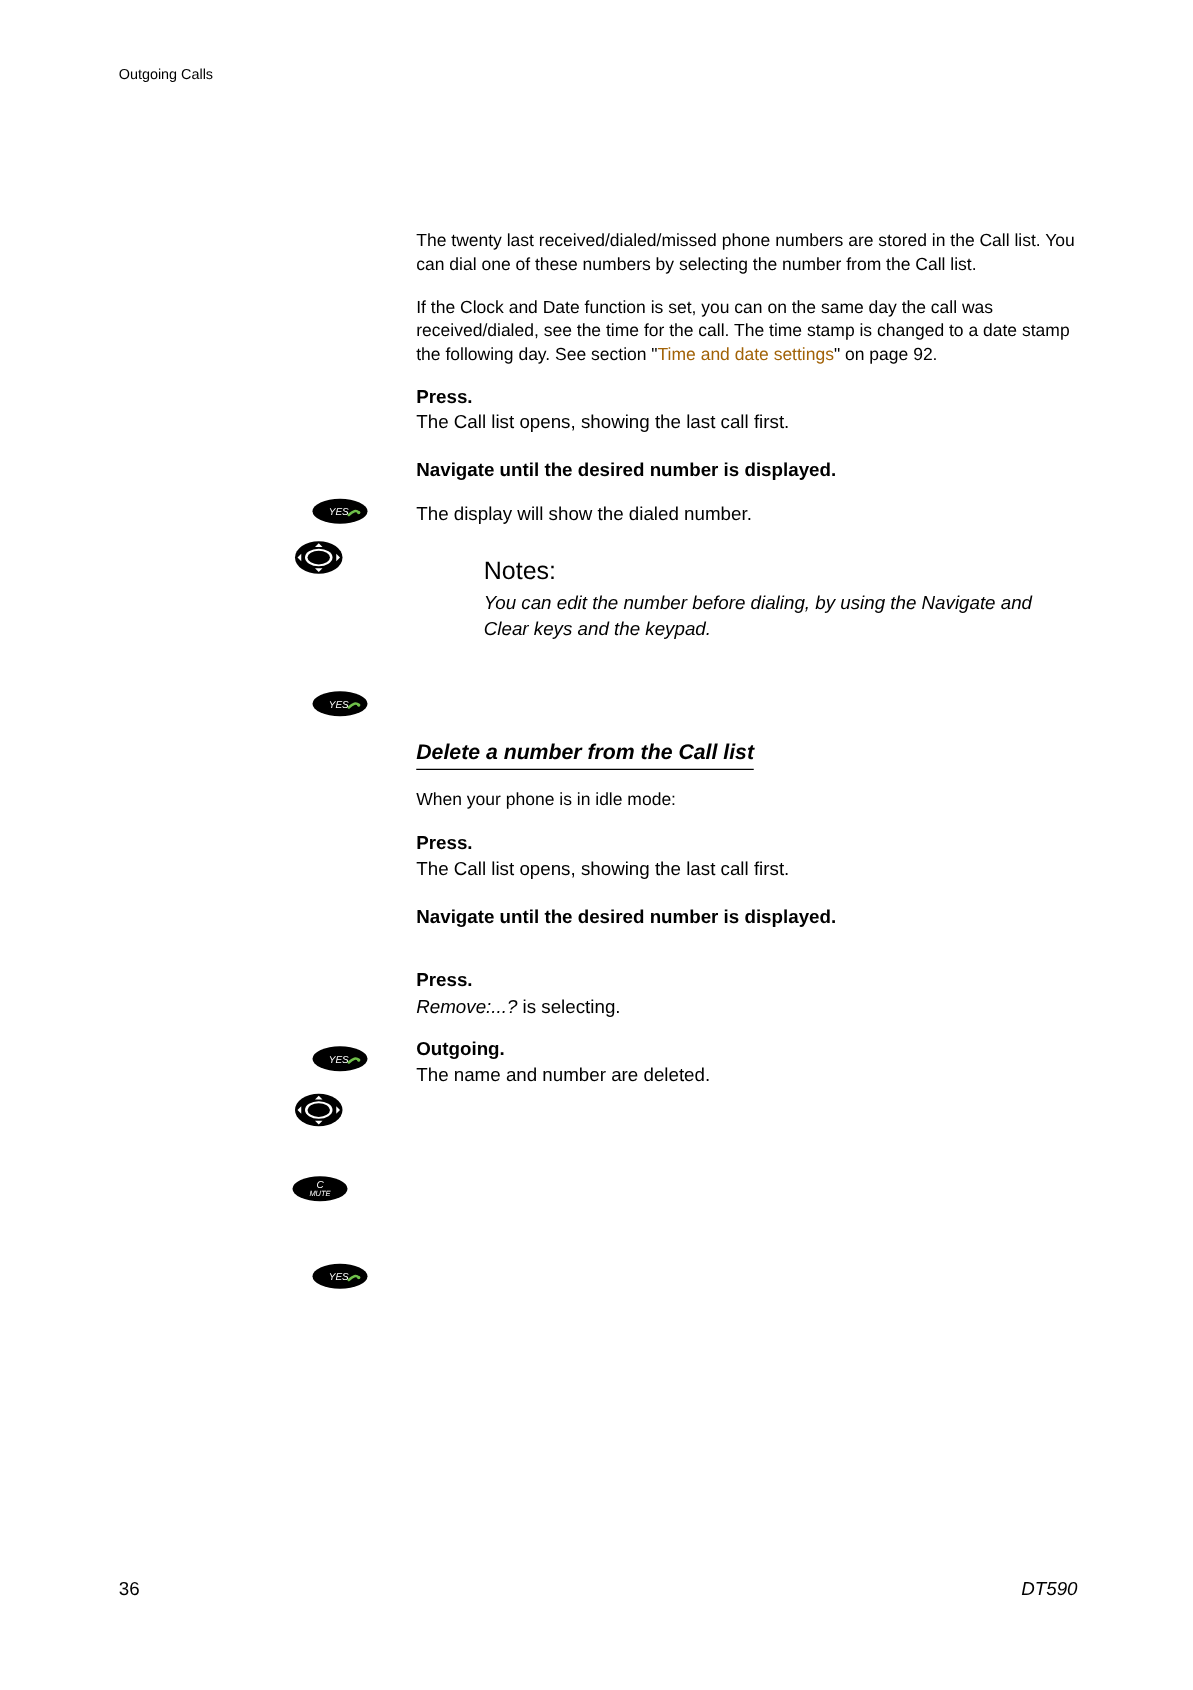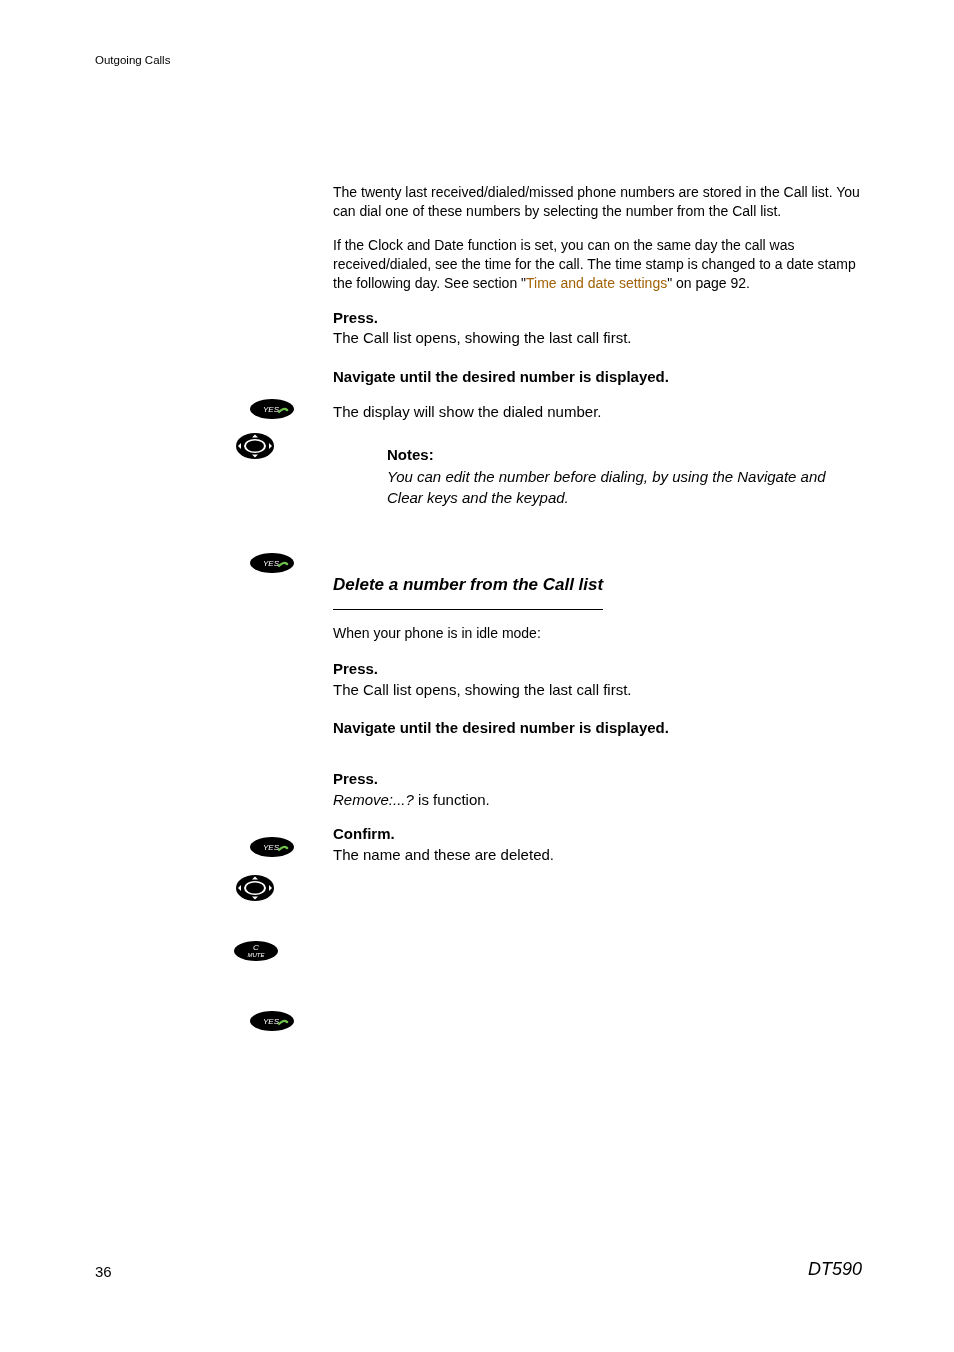--- a/index.html
+++ b/index.html
@@ -55,44 +55,44 @@
     .step-body {
       font-size: 15px;
       line-height: 1.38;
     }
     .notes-block {
       margin-left: 54px;
       margin-top: 24px;
       margin-bottom: 30px;
     }
     .notes-title {
-      font-size: 15px;
-      font-weight: bold;
+      font-size: 20px;
+      font-weight: normal;
     }
     .notes-body {
       font-size: 15px;
       font-style: italic;
       line-height: 1.38;
       margin-top: 1px;
     }
     .notes-body2 {
       font-size: 15px;
       font-style: italic;
       line-height: 1.38;
       margin-top: 4px;
     }
     h2 {
       font-size: 17px;
       font-weight: bold;
       font-style: italic;
       border-bottom: 1px solid #000;
       display: inline-block;
-      margin-top: 36px;
+      margin-top: 47px;
       margin-bottom: 14px;
-      padding-bottom: 14px;
+      padding-bottom: 3px;
     }
     .icon-col {
       position: absolute;
       left: 233px;
       width: 90px;
     }
     .yes-btn {
       position: absolute;
       left: 16px;
     }
@@ -119,21 +119,21 @@
     .footer-left {
       position: absolute;
       bottom: 72px;
       left: 95px;
       font-size: 15px;
     }
     .footer-right {
       position: absolute;
       bottom: 72px;
       right: 92px;
-      font-size: 18px;
+      font-size: 15px;
       font-style: italic;
     }
     .italic {
       font-style: italic;
     }
   </style>
 </head>
 <body>
 
 <div class="page-header">Outgoing Calls</div>
@@ -245,25 +245,25 @@
     <div class="step-body">The Call list opens, showing the last call first.</div>
   </div>
 
   <div class="step" style="margin-top:18px;">
     <div class="step-title">Navigate until the desired number is displayed.</div>
   </div>
 
   <div class="step" style="margin-top:30px;">
     <div class="step-title">Press.</div>
     <div class="step-body">
-      <span class="italic">Remove:...?</span><span> is function.</span>
+      <span class="italic">Remove:...?</span><span> is selecting.</span>
     </div>
   </div>
 
   <div class="step" style="margin-top:14px;">
-    <div class="step-title">Confirm.</div>
-    <div class="step-body">The name and these are deleted.</div>
+    <div class="step-title">Outgoing.</div>
+    <div class="step-body">The name and number are deleted.</div>
   </div>
 
 </div>
 
 <div class="footer-left">36</div>
 <div class="footer-right">DT590</div>
 
 </body></html>

